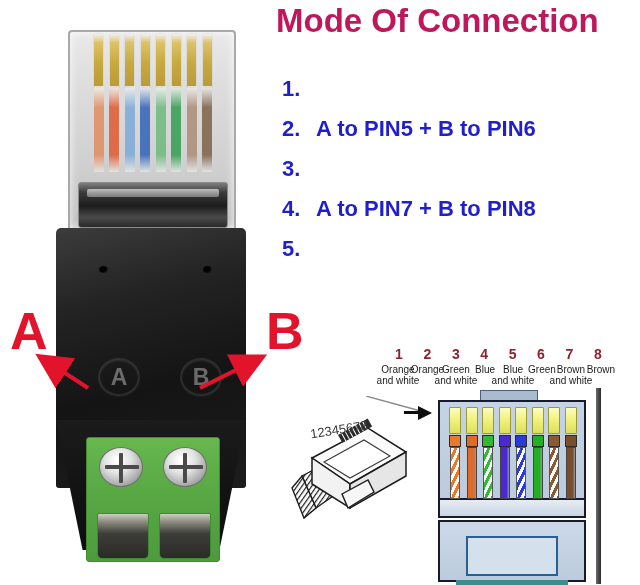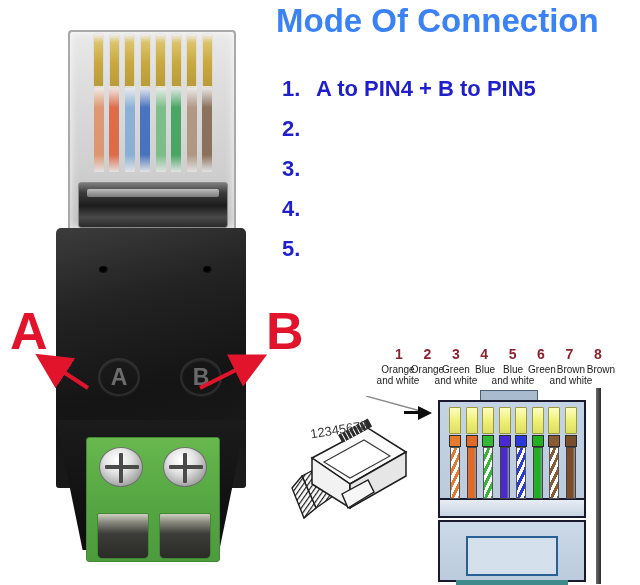--- a/index.html
+++ b/index.html
@@ -7,21 +7,21 @@
     width: 640px; height: 585px;
     background: #ffffff;
     font-family: "Liberation Sans", sans-serif;
     overflow: hidden;
   }
   #root { position: relative; width: 640px; height: 585px; background: #fff; }
 
   
   .panel-title {
     position: absolute; left: 276px; top: 2px; width: 364px;
-    font-size: 33px; font-weight: bold; color: #3b82f6;
+    font-size: 33px; font-weight: bold; color: #be185d;
     letter-spacing: 0px; white-space: nowrap;
     font-family: "Liberation Sans", sans-serif;
   }
   .mode-list { position: absolute; left: 282px; top: 76px; width: 358px; }
   .mode-item {
     display: flex; align-items: baseline;
     font-size: 22px; font-weight: bold; color: #1f1fcc;
     height: 40px; white-space: nowrap;
     font-family: "Liberation Sans", sans-serif;
   }
@@ -262,30 +262,31 @@
       <line x1="88" y1="388" x2="42" y2="358" stroke="#e2142c" stroke-width="4" marker-end="url(#ar)"></line>
       <line x1="200" y1="388" x2="260" y2="358" stroke="#e2142c" stroke-width="4" marker-end="url(#ar)"></line>
     </svg>
   </div>
 
   <div class="panel-title">Mode Of Connection</div>
 
   <div class="mode-list" id="mode-list">
       <div class="mode-item">
         <span class="mode-num">1.</span>
-        <span class="mode-text">A to PIN4 + B to PIN5</span>
       </div>
       <div class="mode-item">
         <span class="mode-num">2.</span>
+        <span class="mode-text">A to PIN5 + B to PIN6</span>
       </div>
       <div class="mode-item">
         <span class="mode-num">3.</span>
       </div>
       <div class="mode-item">
         <span class="mode-num">4.</span>
+        <span class="mode-text">A to PIN7 + B to PIN8</span>
       </div>
       <div class="mode-item">
         <span class="mode-num">5.</span>
       </div>
     </div>
 
   <div class="diagram">
 
     <div class="pinnums" id="pinnums">
         <div class="pinnum" style="left: 0px; color: rgb(140, 34, 48);">1</div>

